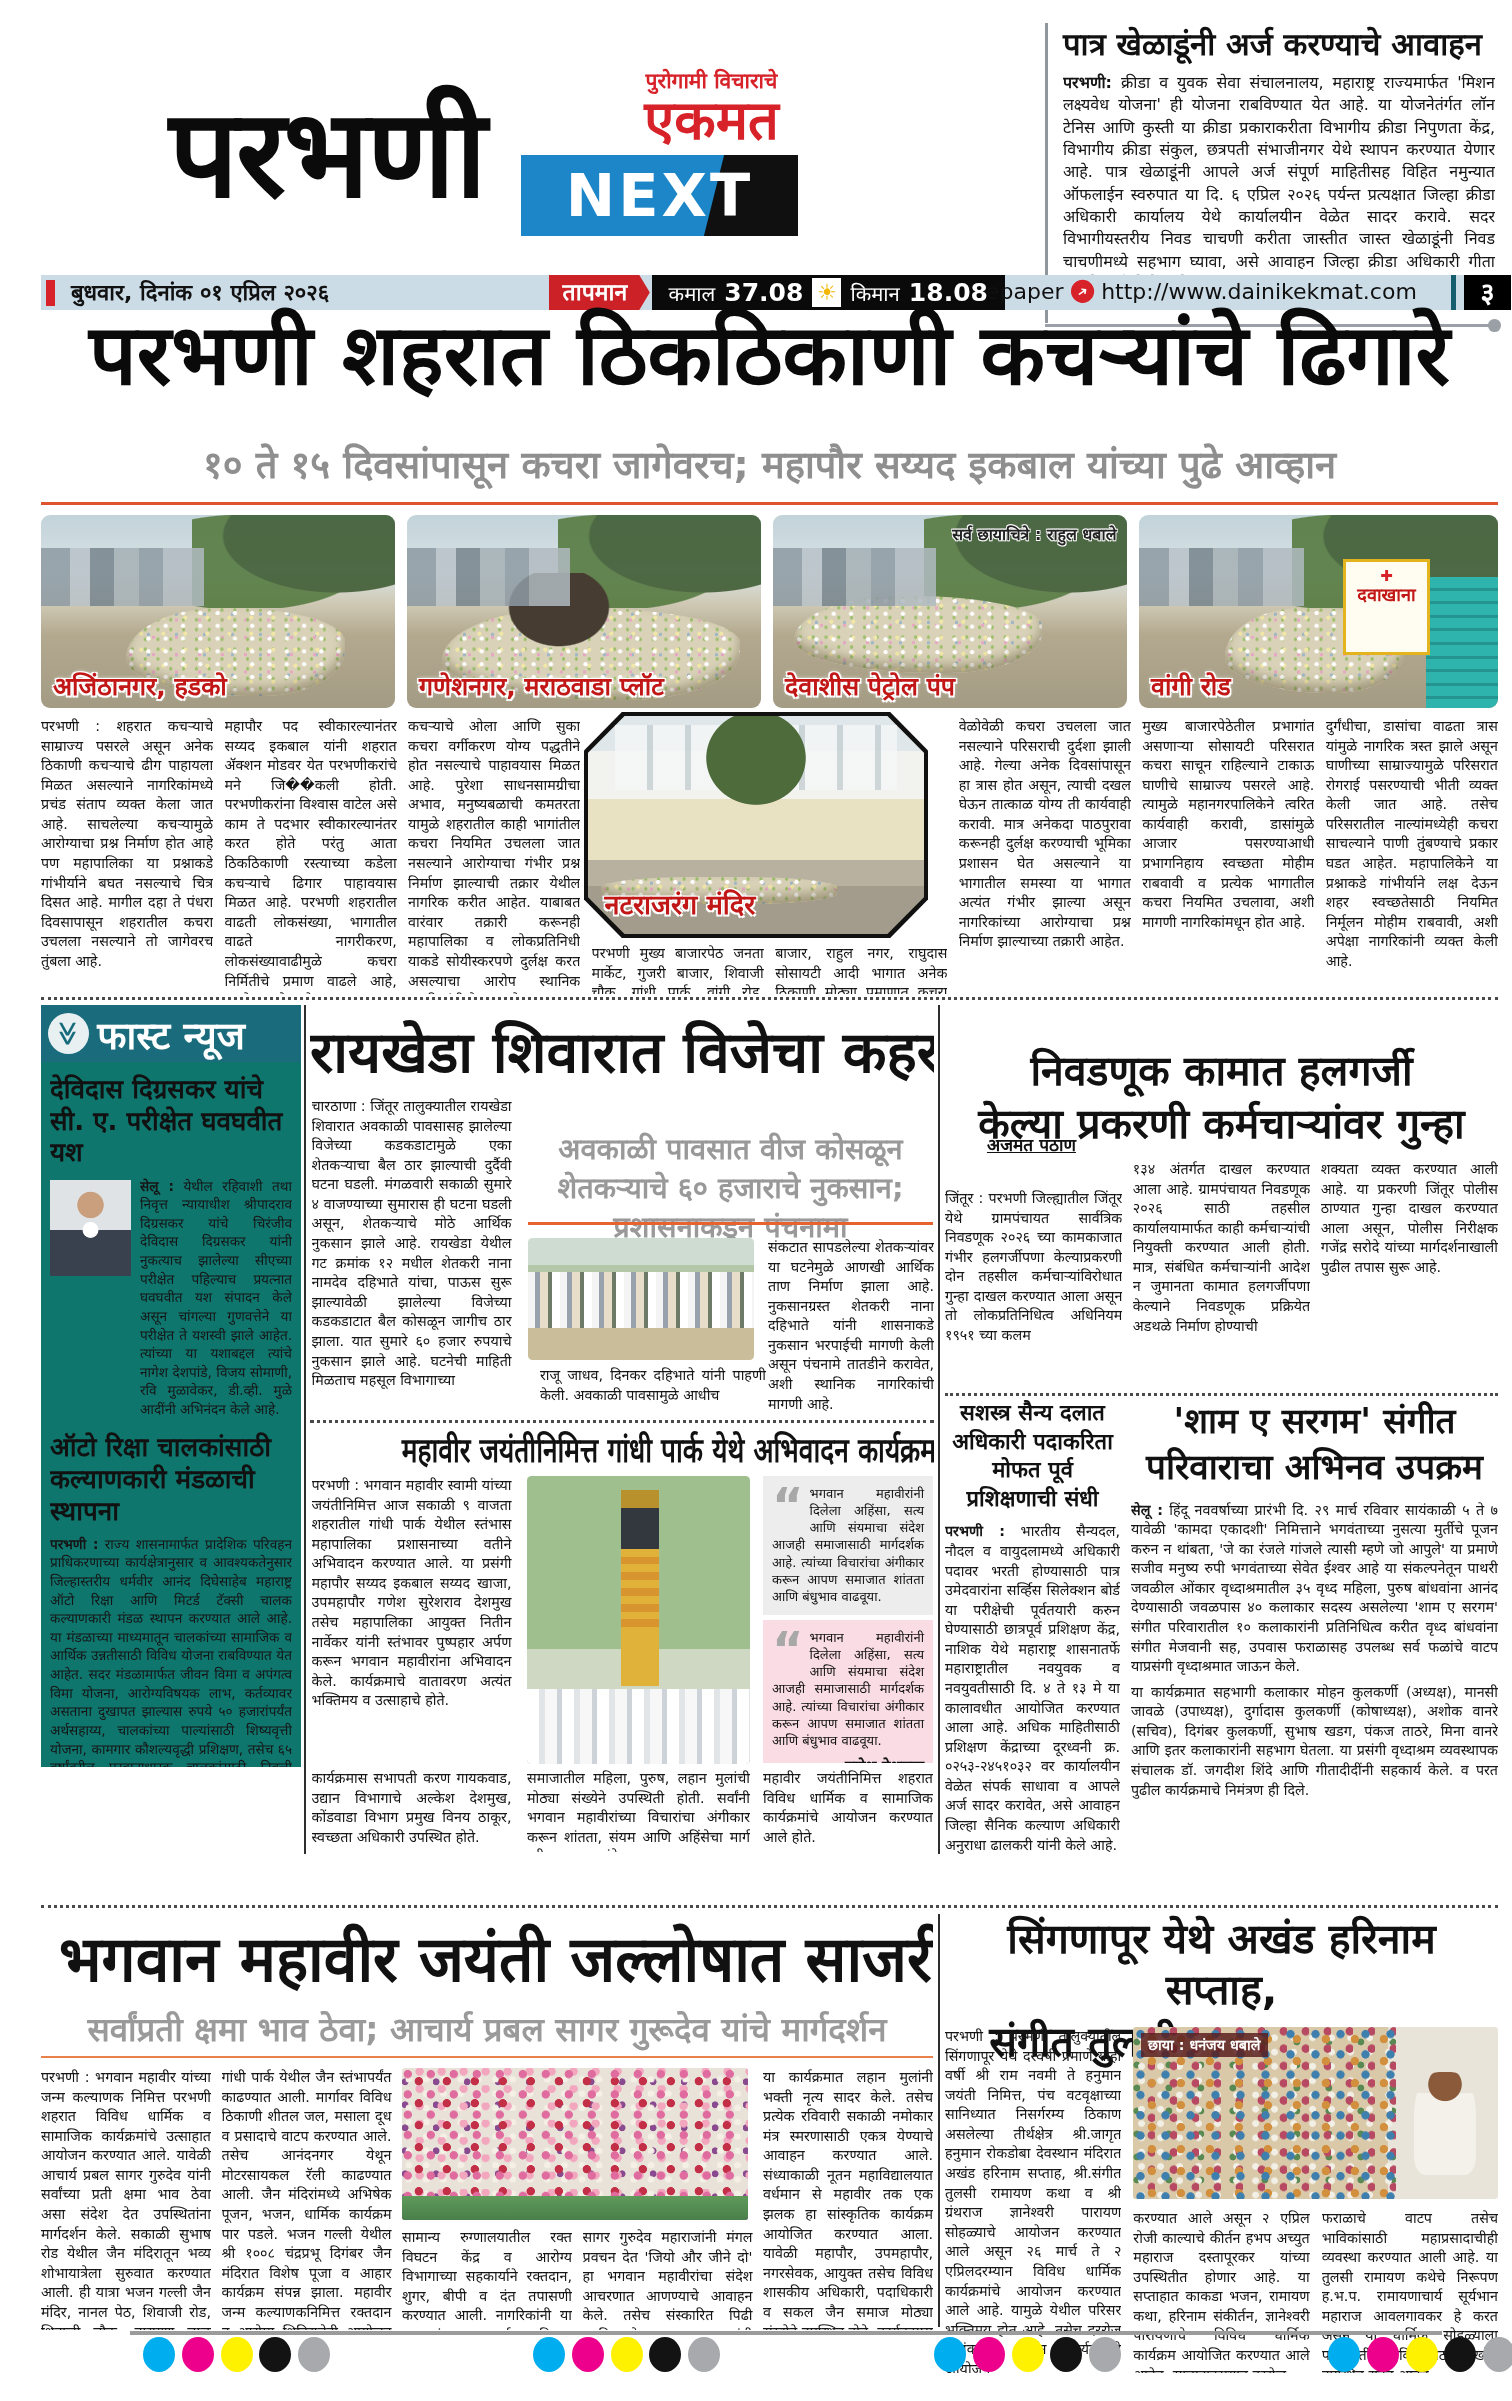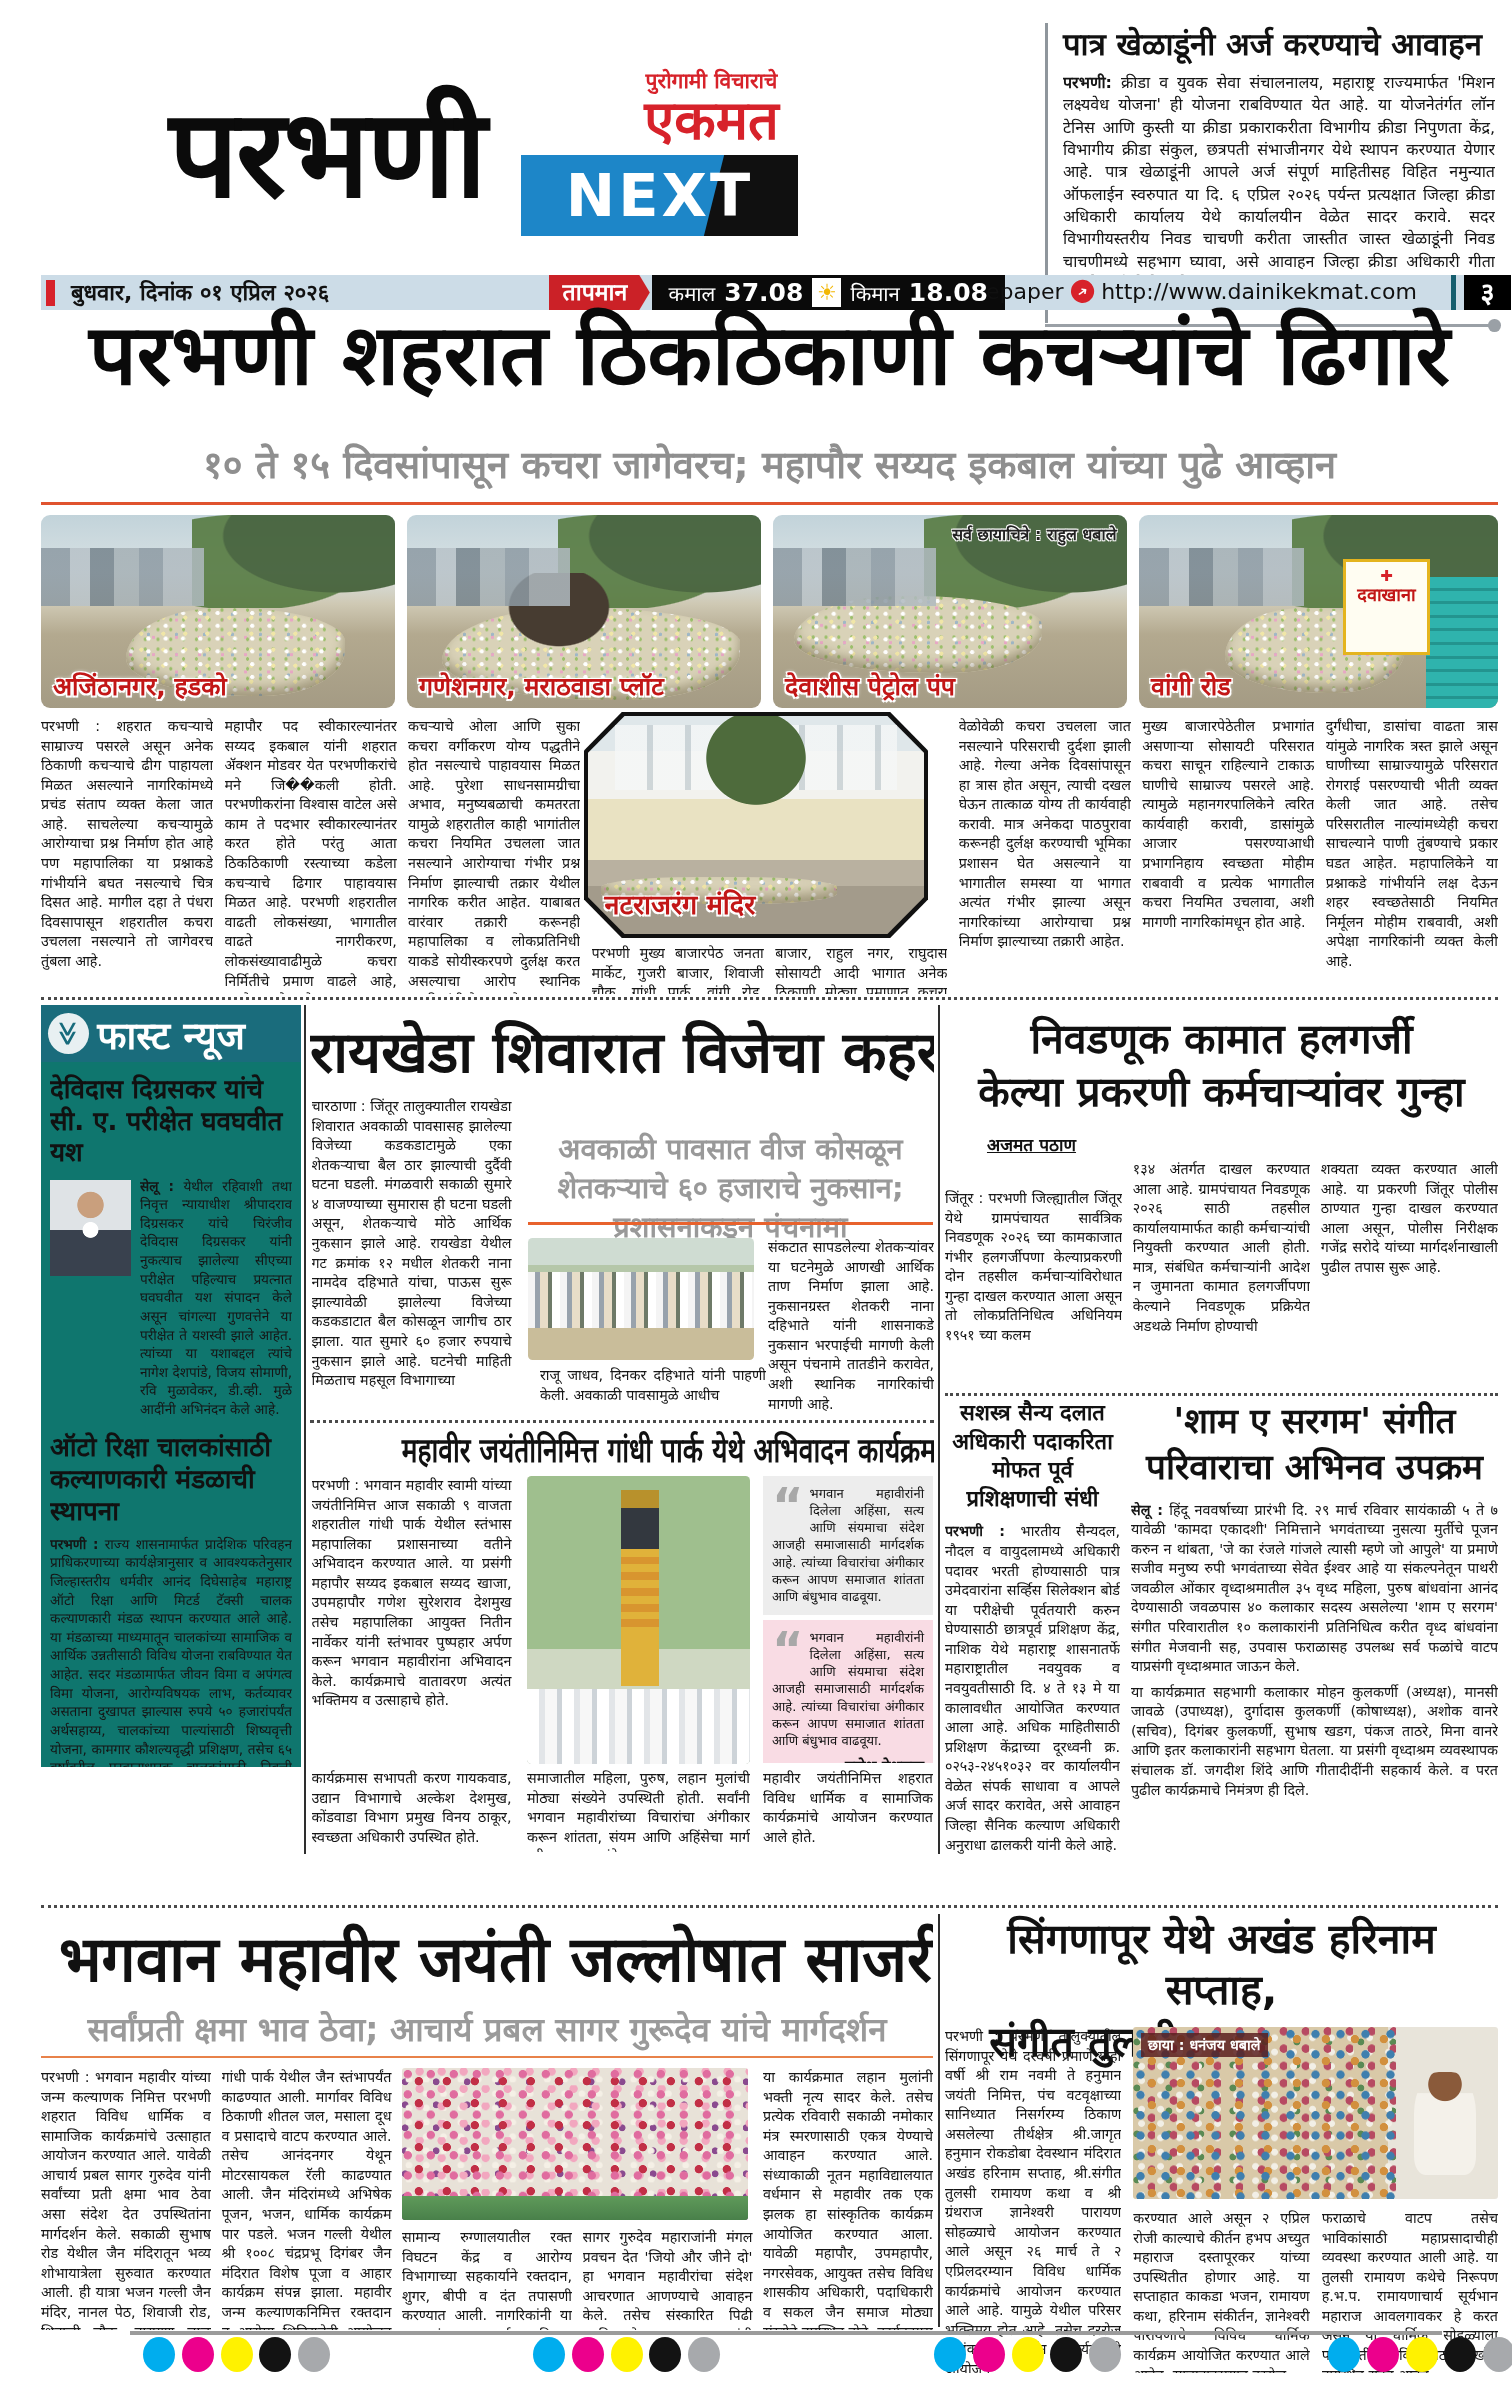--- a/index.html
+++ b/index.html
@@ -338,21 +338,21 @@
       <div class="qauthor">गणेश देशमुख</div>
 
     </div>
     <div class="t1 news-body">कार्यक्रमास सभापती करण गायकवाड, उद्यान विभागाचे अल्केश देशमुख, कोंडवाडा विभाग प्रमुख विनय ठाकूर, स्वच्छता अधिकारी उपस्थित होते.</div>
     <div class="t2 news-body">समाजातील महिला, पुरुष, लहान मुलांची मोठ्या संख्येने उपस्थिती होती. सर्वांनी भगवान महावीरांच्या विचारांचा अंगीकार करून शांतता, संयम आणि अहिंसेचा मार्ग स्वीकारण्याचा संदे-</div>
     <div class="t3 news-body">महावीर जयंतीनिमित्त शहरात विविध धार्मिक व सामाजिक कार्यक्रमांचे आयोजन करण्यात आले होते.</div>
   </div>
 
   <div class="abs" id="el">
     <h2>
-      <span style="display:block;">निवडणूक कामात हलगर्जी</span>
+      <span style="display:block;margin-top:32px;">निवडणूक कामात हलगर्जी</span>
       <span style="display:block;">केल्या प्रकरणी कर्मचाऱ्यांवर गुन्हा</span>
     </h2>
     <div class="byline">अजमत पठाण</div>
     <div class="cols">
       <div class="col news-body">जिंतूर : परभणी जिल्ह्यातील जिंतूर येथे ग्रामपंचायत सार्वत्रिक निवडणूक २०२६ च्या कामकाजात गंभीर हलगर्जीपणा केल्याप्रकरणी दोन तहसील कर्मचाऱ्यांविरोधात गुन्हा दाखल करण्यात आला असून तो लोकप्रतिनिधित्व अधिनियम १९५१ च्या कलम</div>
       <div class="col news-body">१३४ अंतर्गत दाखल करण्यात आला आहे. ग्रामपंचायत निवडणूक २०२६ साठी तहसील कार्यालयामार्फत काही कर्मचाऱ्यांची नियुक्ती करण्यात आली होती. मात्र, संबंधित कर्मचाऱ्यांनी आदेश न जुमानता कामात हलगर्जीपणा केल्याने निवडणूक प्रक्रियेत अडथळे निर्माण होण्याची</div>
       <div class="col news-body">शक्यता व्यक्त करण्यात आली आहे. या प्रकरणी जिंतूर पोलीस ठाण्यात गुन्हा दाखल करण्यात आला असून, पोलीस निरीक्षक गजेंद्र सरोदे यांच्या मार्गदर्शनाखाली पुढील तपास सुरू आहे.</div>
     </div>
   </div>
 

